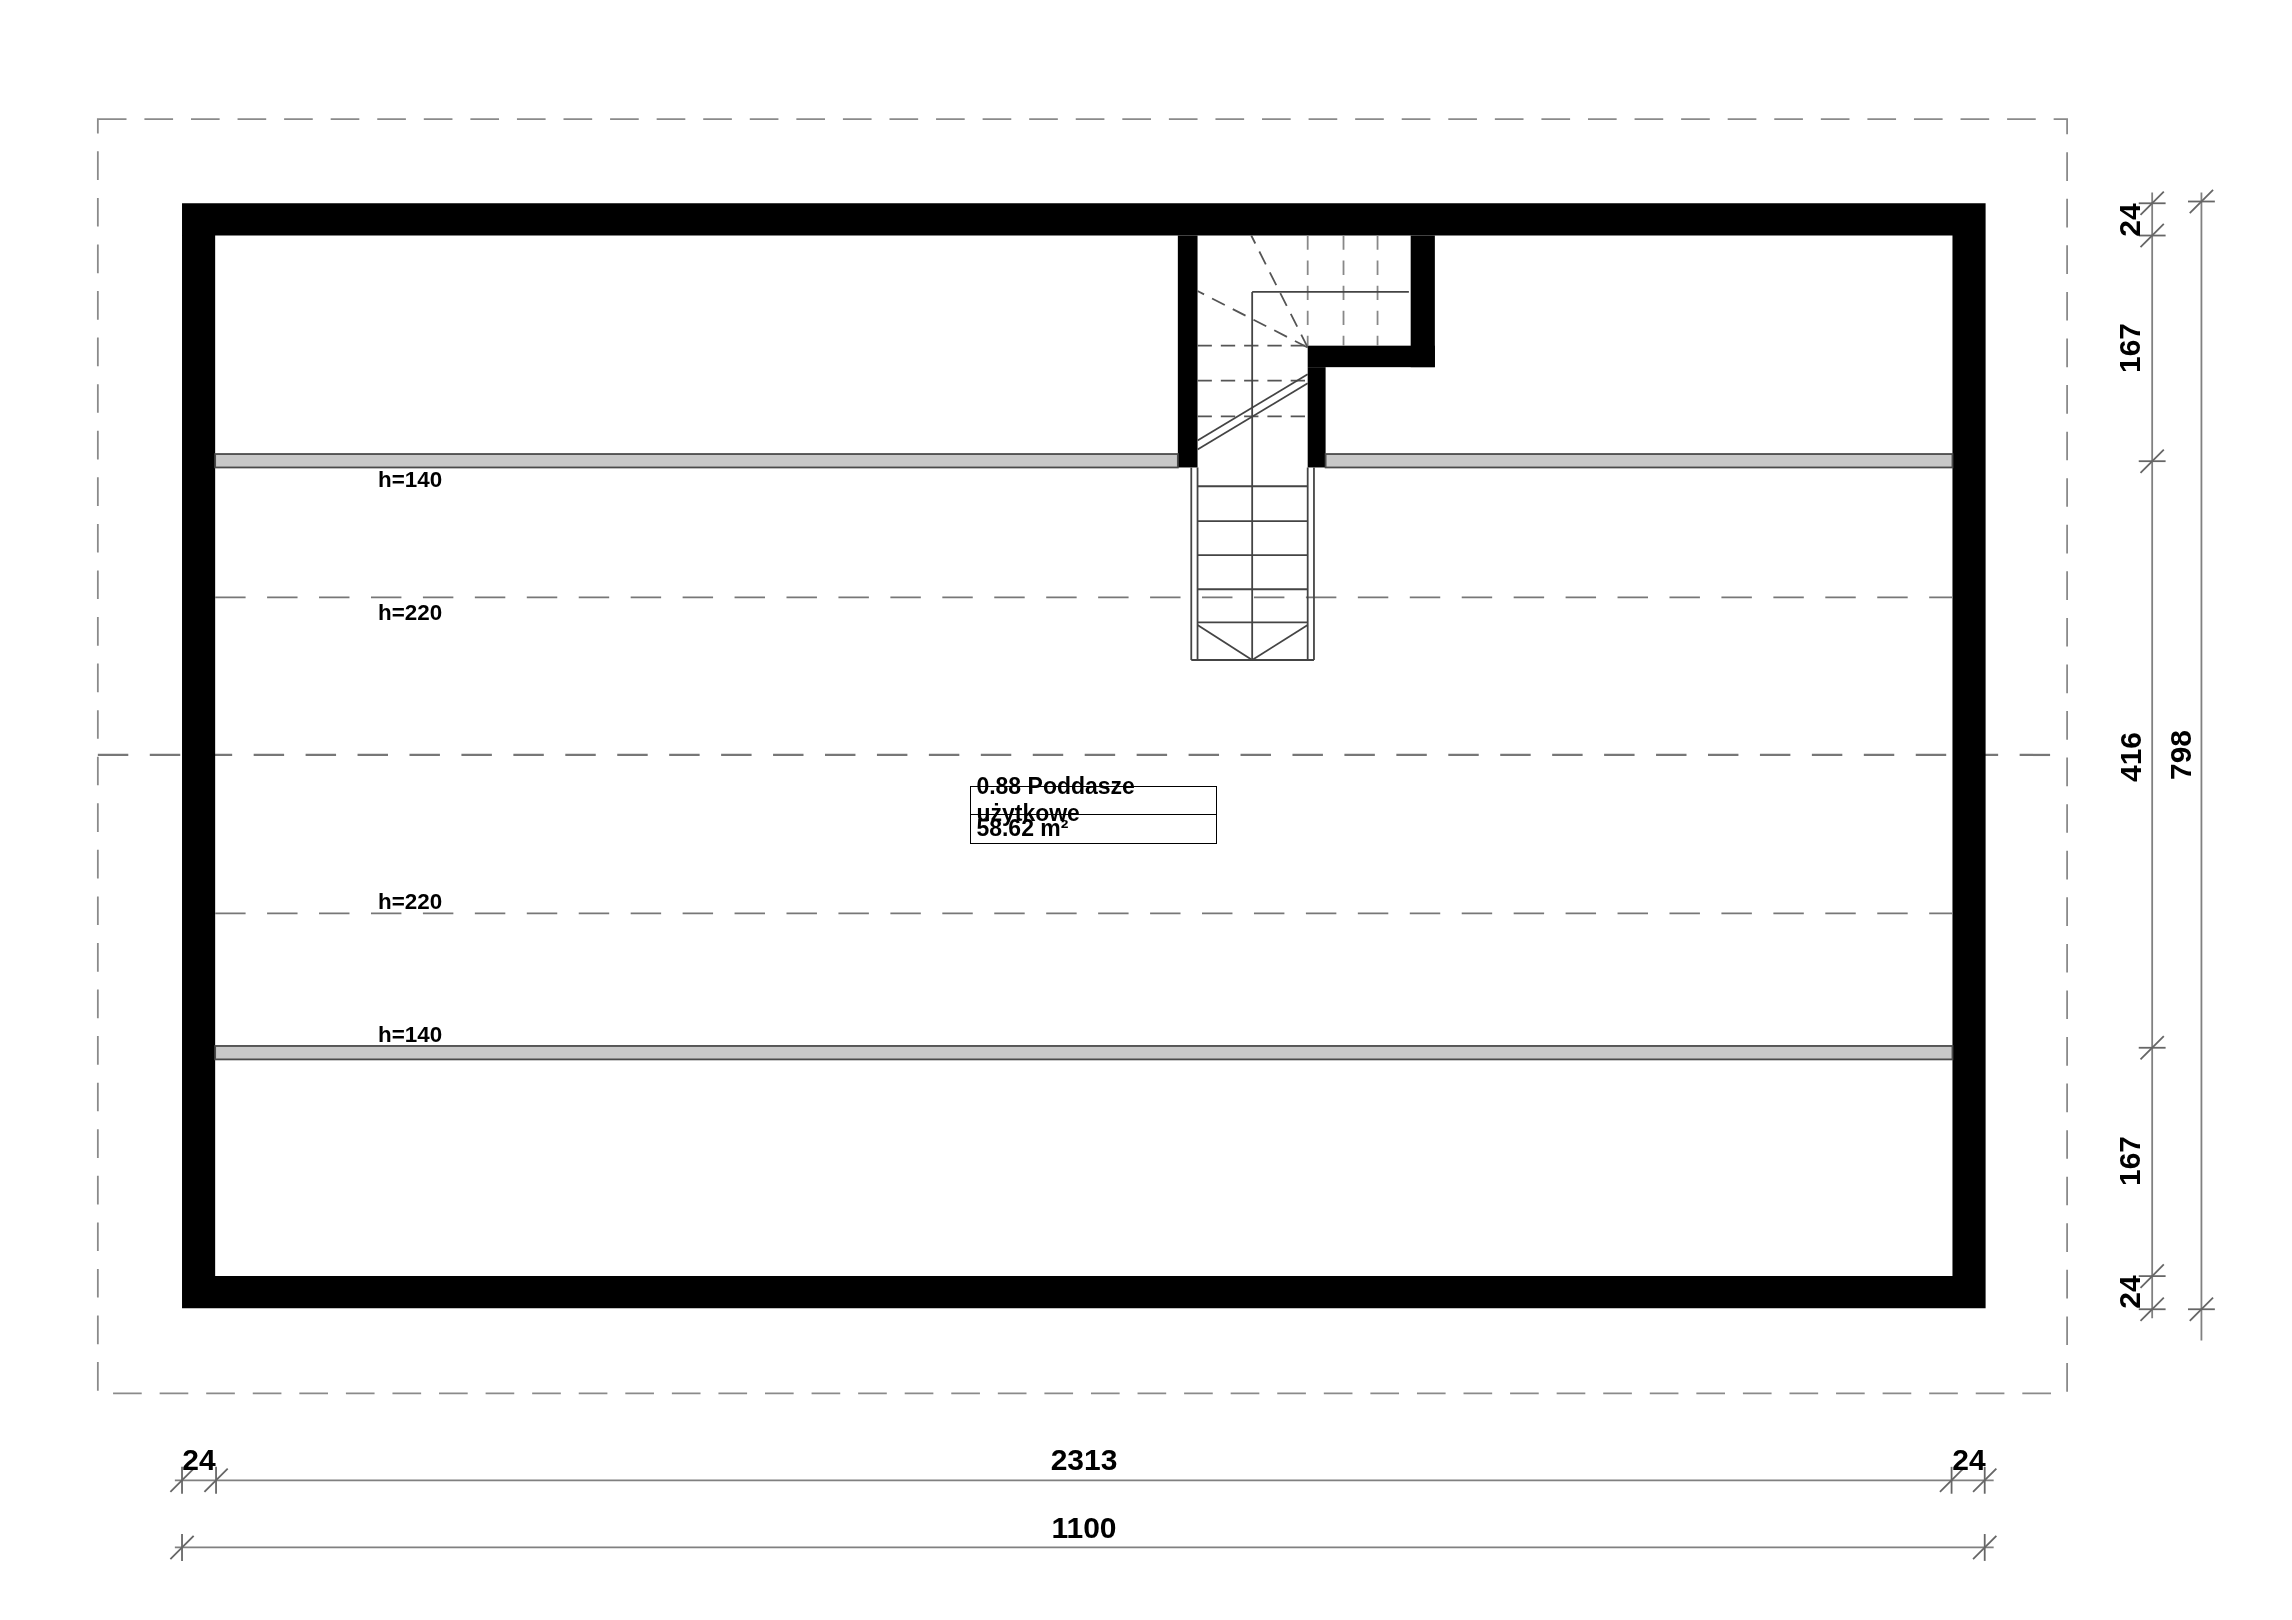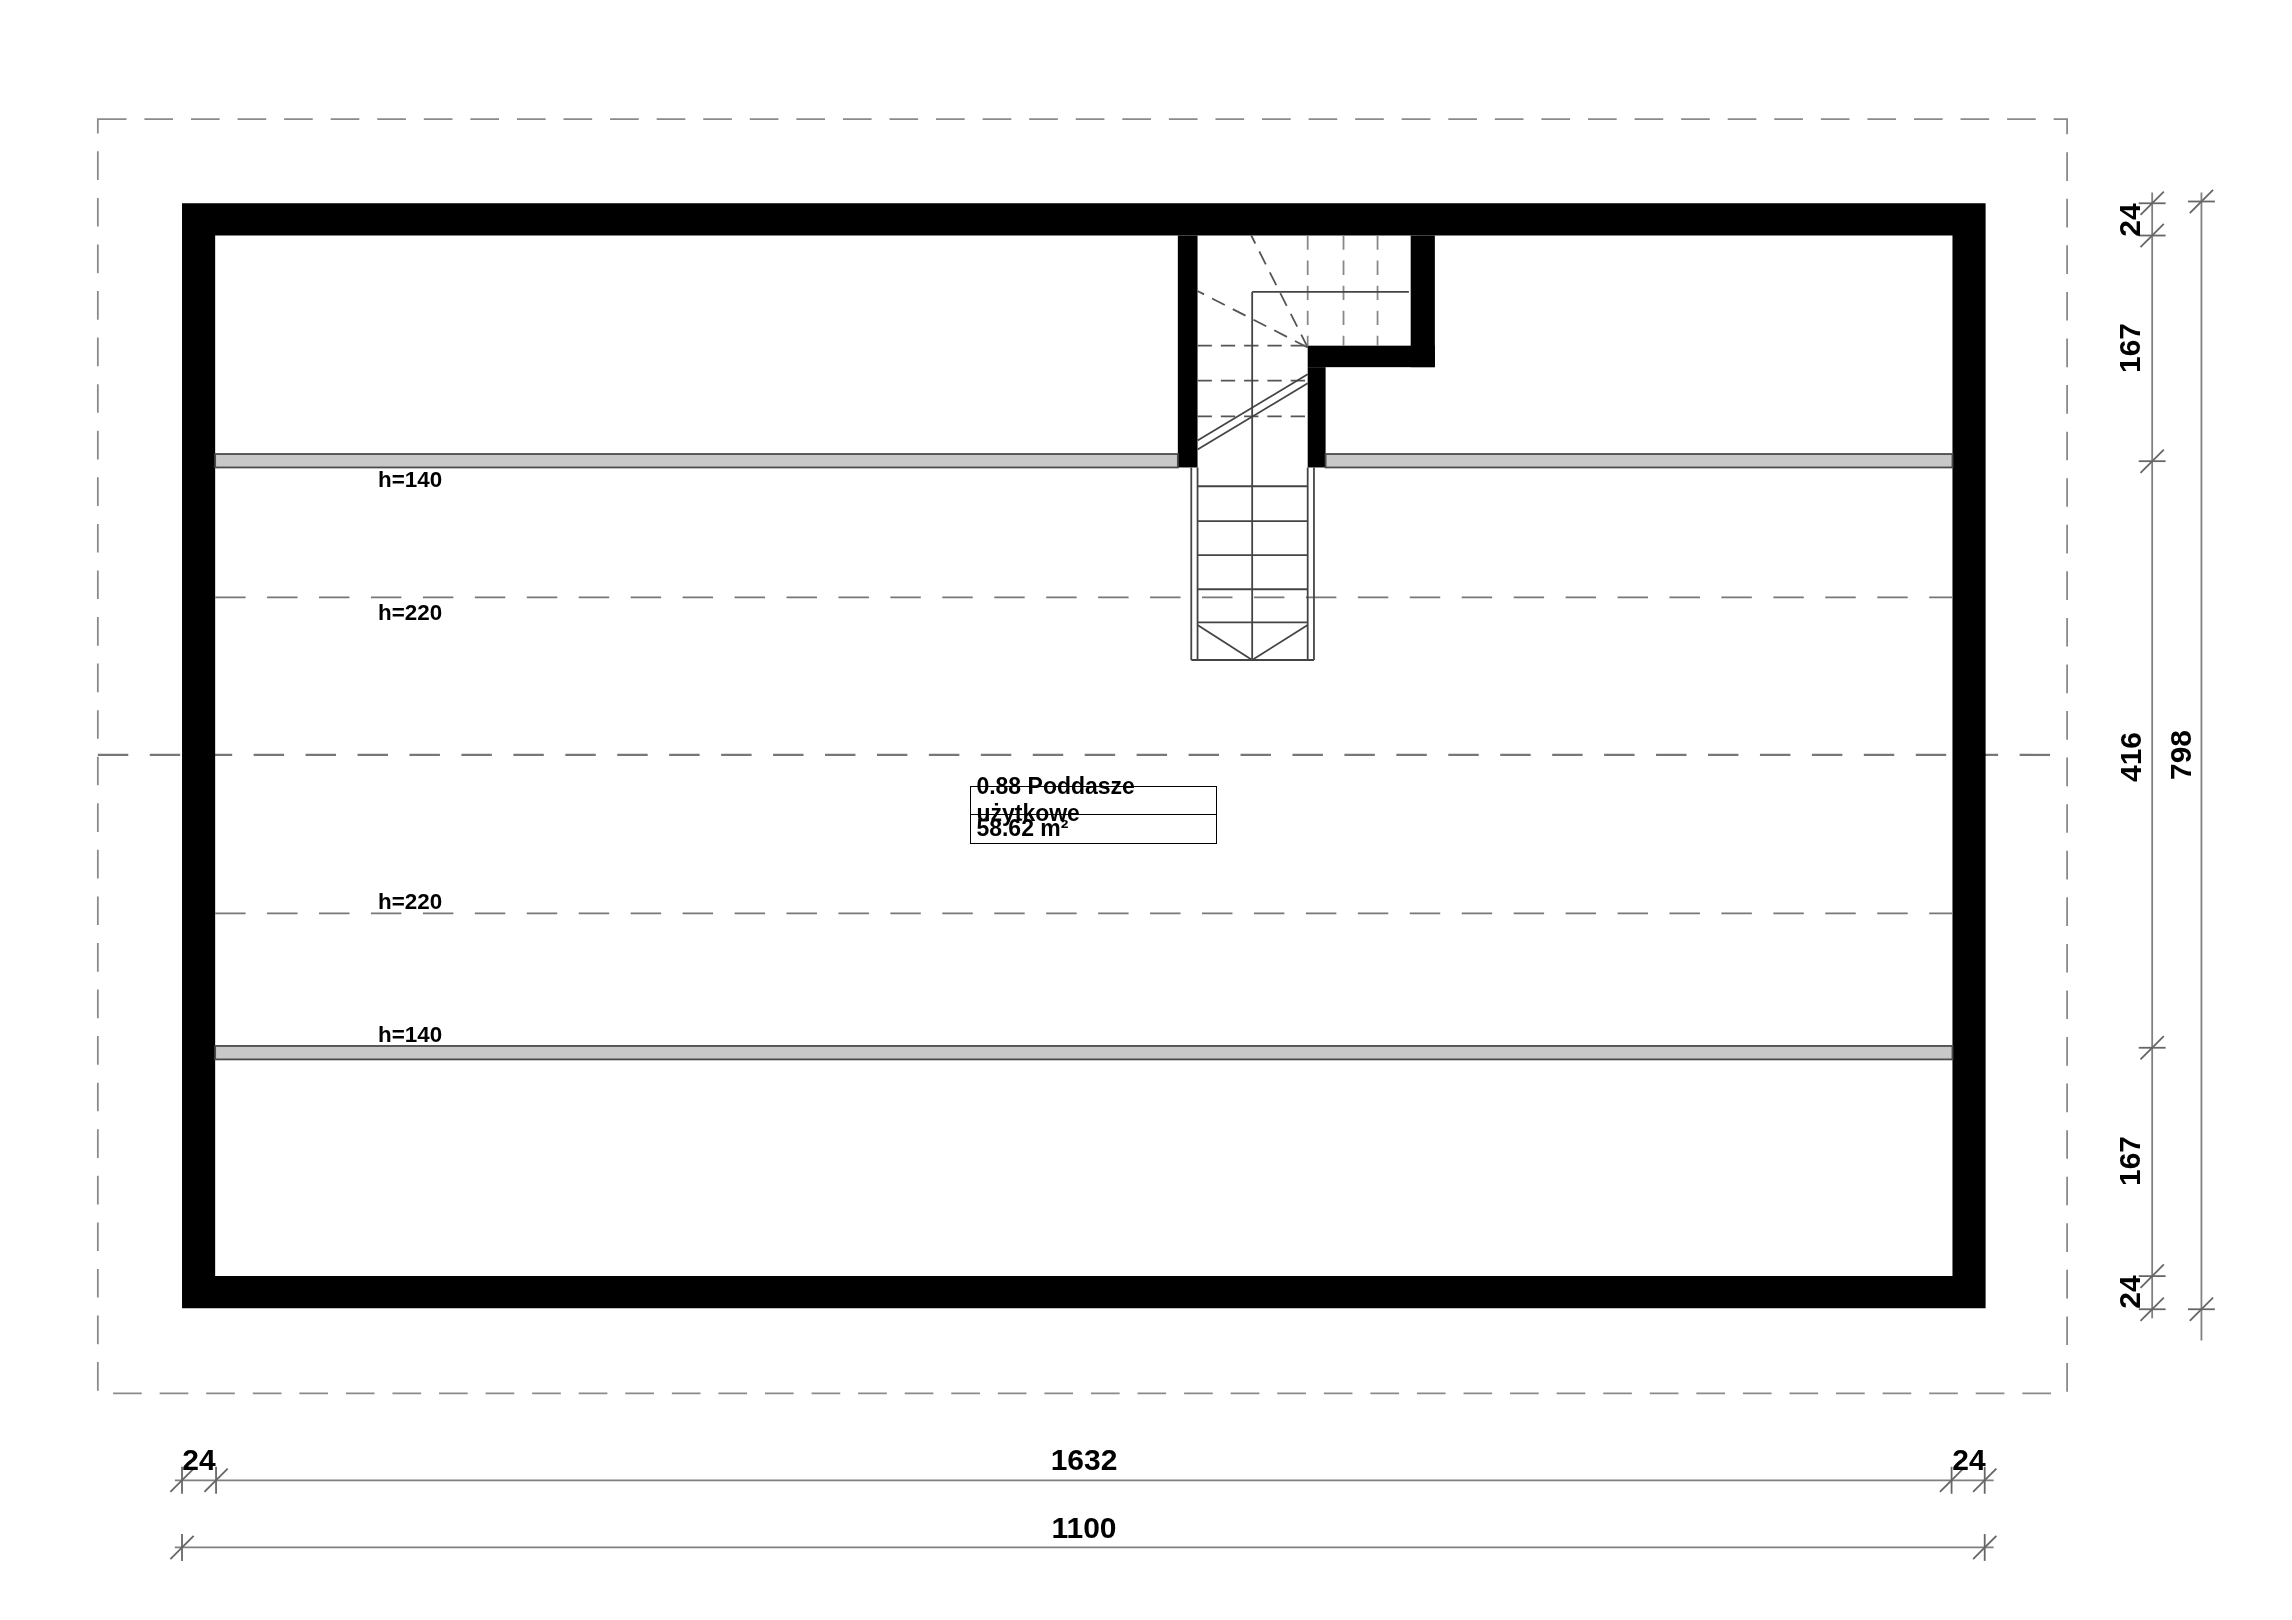--- a/index.html
+++ b/index.html
@@ -159,21 +159,21 @@
     <div class="row">0.88 Poddasze użytkowe</div>
     <div class="row">58.62 m²</div>
   </div>
 
   <div class="lbl hlab" style="left:378px;top:480px">h=140</div>
   <div class="lbl hlab" style="left:378px;top:613px">h=220</div>
   <div class="lbl hlab" style="left:378px;top:902px">h=220</div>
   <div class="lbl hlab" style="left:378px;top:1035px">h=140</div>
 
   <div class="lbl dim" style="left:199px;top:1460px">24</div>
-  <div class="lbl dim" style="left:1084px;top:1460px">1632</div>
+  <div class="lbl dim" style="left:1084px;top:1460px">2313</div>
   <div class="lbl dim" style="left:1969px;top:1460px">24</div>
   <div class="lbl dim" style="left:1084px;top:1528px">1100</div>
 
   <div class="lbl dim rot" style="left:2130px;top:220px">24</div>
   <div class="lbl dim rot" style="left:2130px;top:348px">167</div>
   <div class="lbl dim rot" style="left:2131px;top:757px">416</div>
   <div class="lbl dim rot" style="left:2130px;top:1161px">167</div>
   <div class="lbl dim rot" style="left:2130px;top:1292px">24</div>
   <div class="lbl dim rot" style="left:2181px;top:755px">798</div>
 

